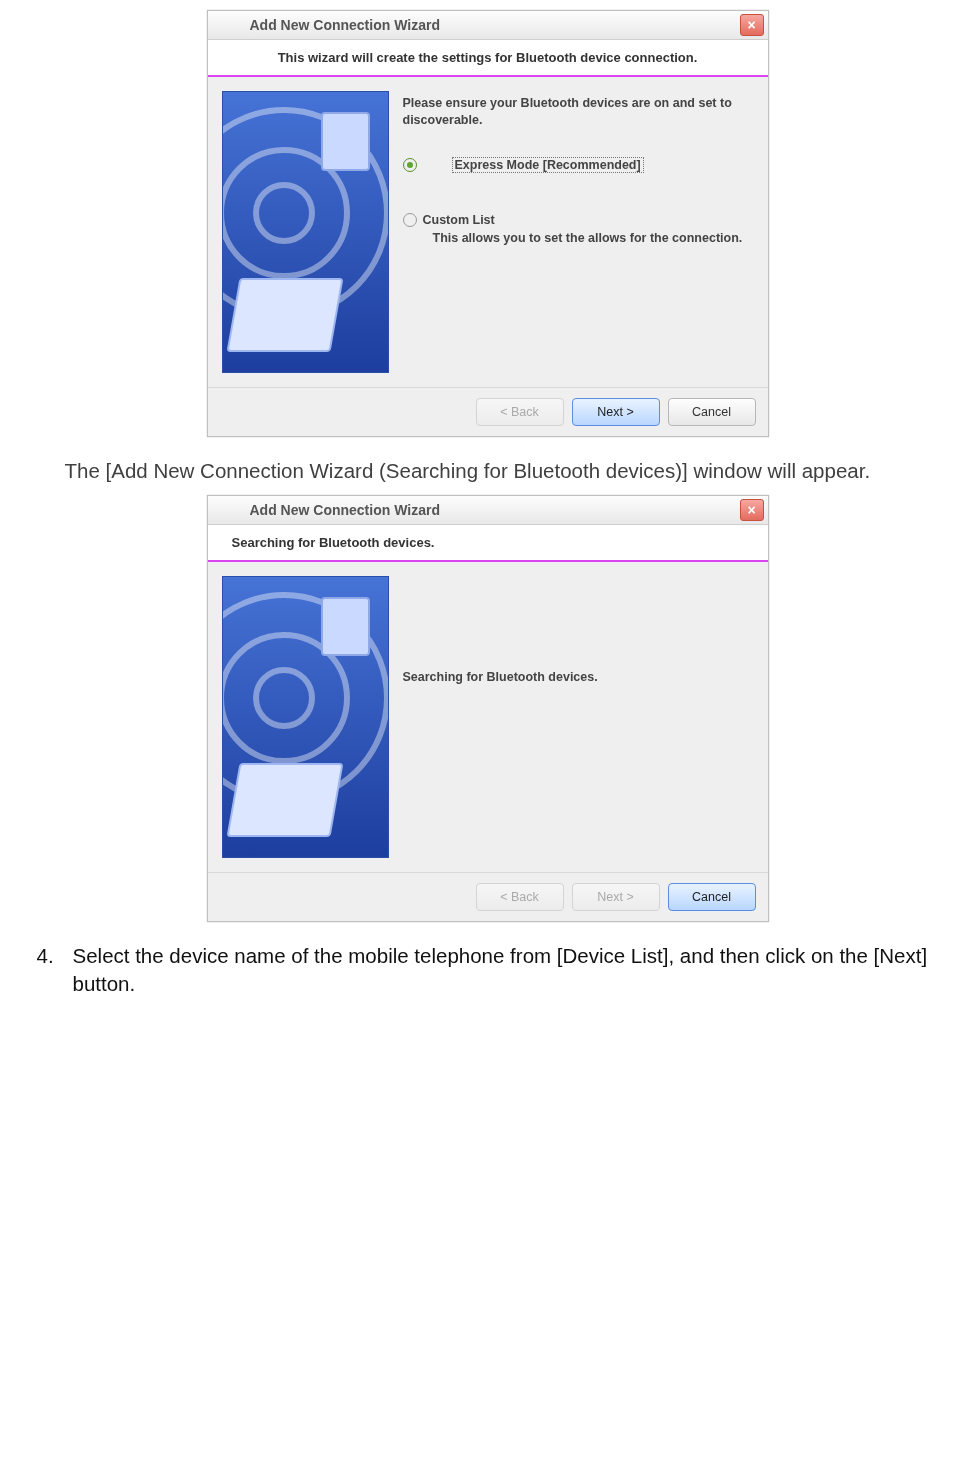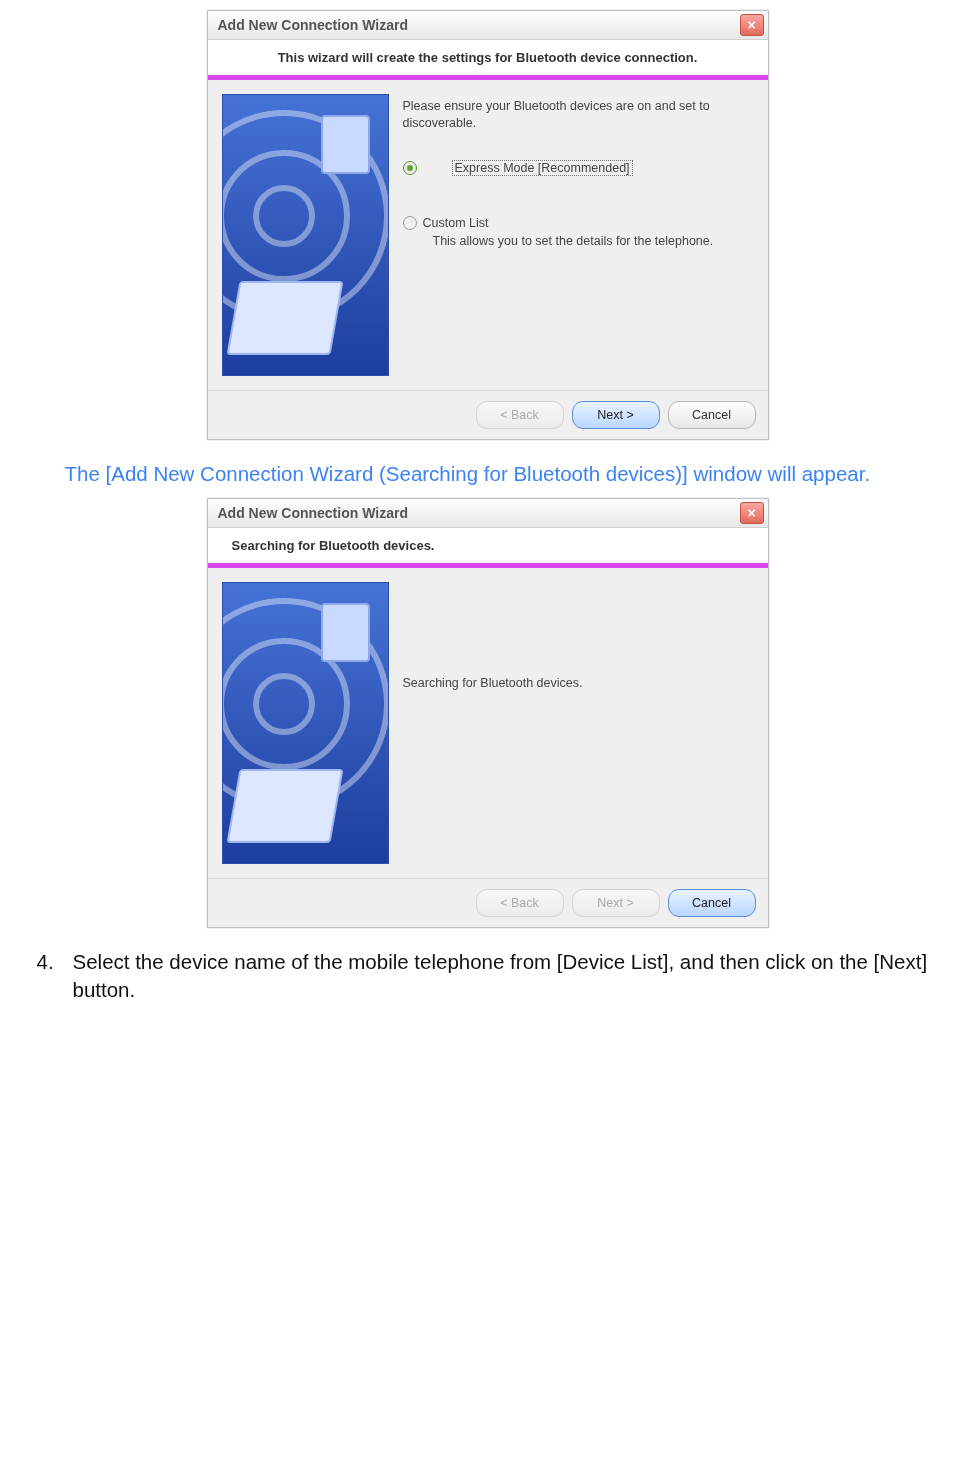--- a/index.html
+++ b/index.html
@@ -27,50 +27,51 @@
     height: 28px;
     background: linear-gradient(#fdfdfd, #e8e8e8);
     border-bottom: 1px solid #cfcfcf;
     display: flex;
     align-items: center;
     padding: 0 4px 0 10px;
     font-weight: bold;
     font-size: 14px;
     color: #555;
   }
-  .titlebar-text { flex: 1; }
+  .titlebar-text { flex: 1; margin-left: 32px; }
   .close-btn {
     width: 22px;
     height: 20px;
     background: linear-gradient(#f7a7a0, #e46b5e);
     border: 1px solid #c85040;
     border-radius: 3px;
     color: #fff;
     font-size: 14px;
     font-weight: bold;
     display: flex;
     align-items: center;
     justify-content: center;
     line-height: 1;
   }
   .subtitle-bar {
     background: #fff;
-    border-bottom: 5px solid #d946ef;
+    border-bottom: 2px solid #d946ef;
     padding: 10px 12px;
     font-size: 13px;
     font-weight: bold;
     color: #333;
     text-align: center;
   }
   .dbody {
     display: flex;
     padding: 14px;
     gap: 14px;
     background: #efefef;
     min-height: 280px;
+    font-weight: bold;
   }
   .graphic {
     width: 165px;
     height: 280px;
     background: linear-gradient(#4673d6, #1d3e9e);
     border: 1px solid #2b4fa8;
     position: relative;
     overflow: hidden;
     flex: 0 0 auto;
   }
@@ -144,21 +145,21 @@
     border-top: 1px solid #d8d8d8;
     padding: 10px 12px;
     background: #efefef;
     display: flex;
     justify-content: flex-end;
     gap: 8px;
   }
   .btn {
     min-width: 86px;
     height: 26px;
-    border-radius: 11px;
+    border-radius: 4px;
     font-size: 12.5px;
     display: flex;
     align-items: center;
     justify-content: center;
   }
   .btn.default {
     background: linear-gradient(#fefefe, #e7e7e7);
     border: 1px solid #b7b7b7;
     color: #333;
   }
@@ -169,21 +170,21 @@
   }
   .btn.primary {
     background: linear-gradient(#e9f3ff, #b9d6ff);
     border: 1px solid #5b8de0;
     color: #222;
   }
   .doc-text {
     width: 910px;
     margin: 10px auto;
     font-size: 20.5px;
-    color: #3b82f6;
+    color: #404040;
     line-height: 1.35;
     padding-left: 64px;
   }
   .step-line {
     width: 930px;
     margin: 18px auto 0 auto;
     font-size: 20.5px;
     color: #111;
     line-height: 1.38;
     padding-left: 28px;
@@ -219,21 +220,21 @@
         <div class="radio-row">
           <span class="radio selected"></span>
           <span class="radio-label-dotted">Express Mode [Recommended]</span>
         </div>
         <div style="height:36px"></div>
 
         <div class="radio-row">
           <span class="radio unselected"></span>
           <span>Custom List</span>
         </div>
-        <div class="radio-desc">This allows you to set the details for the telephone.</div>
+        <div class="radio-desc">This allows you to set the allows for the connection.</div>
       </div>
     </div>
     <div class="button-row">
       <div class="btn disabled">&lt; Back</div>
       <div class="btn primary">Next &gt;</div>
       <div class="btn default">Cancel</div>
     </div>
   </div>
 
   <div class="doc-text">The [Add New Connection Wizard (Searching for Bluetooth devices)] window will appear.</div>

